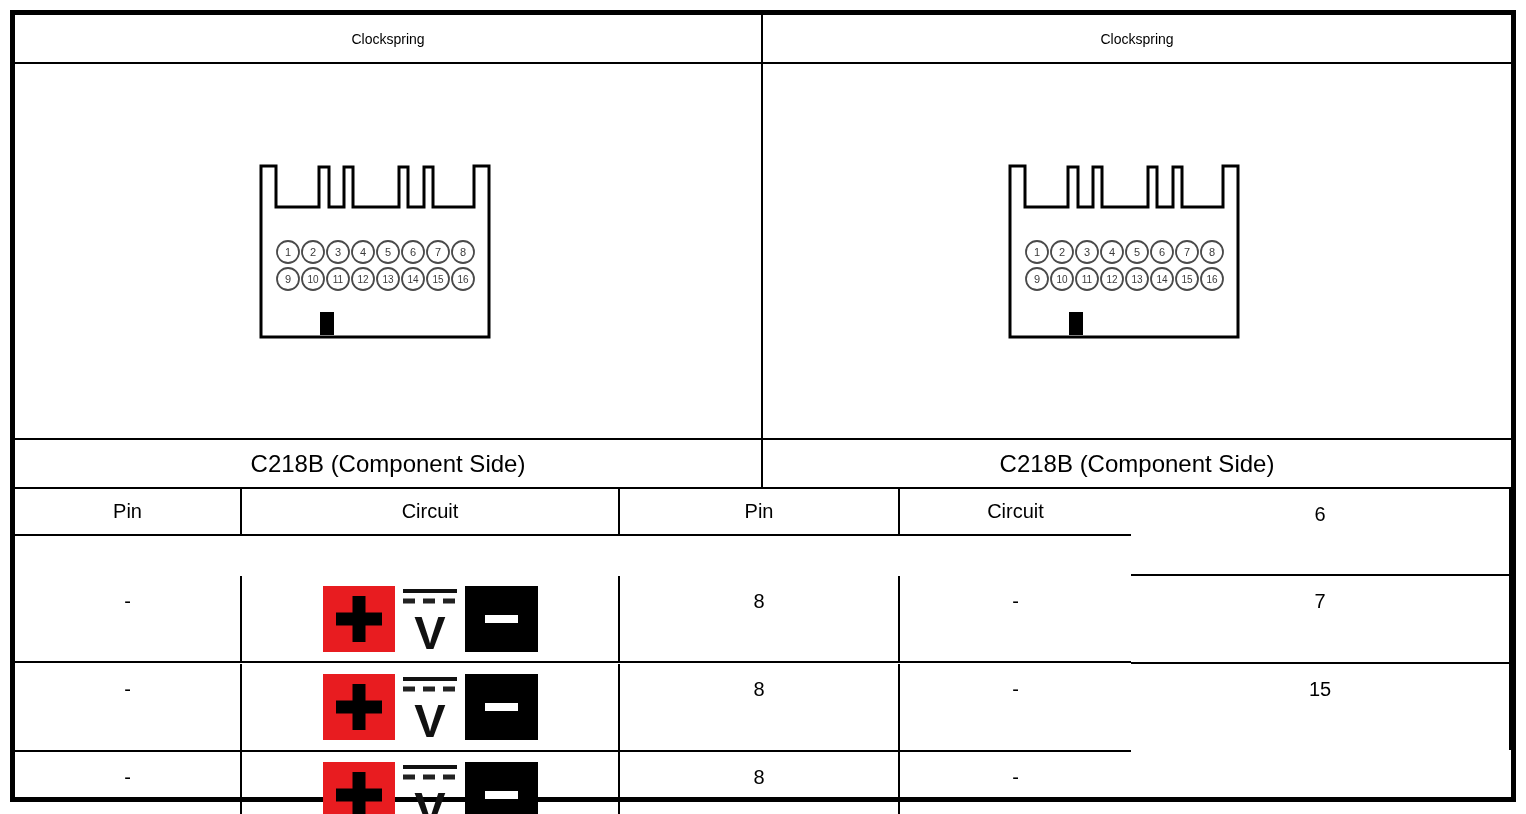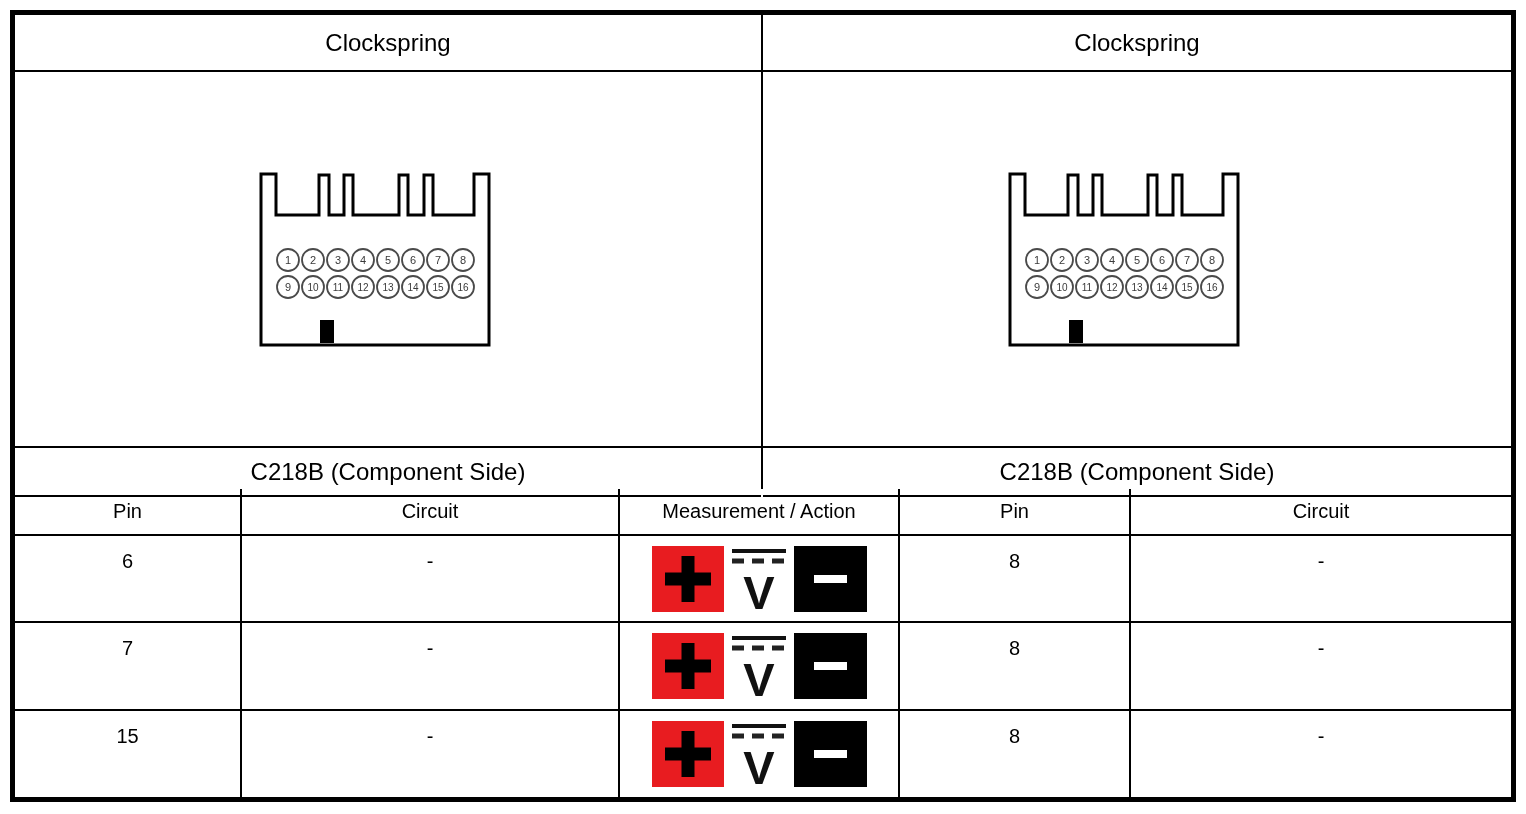--- a/index.html
+++ b/index.html
@@ -10,23 +10,23 @@
   .frame{
     position:absolute;left:10px;top:10px;width:1496px;height:782px;
     border:5px solid #000;background:#fff;
   }
   
   .top{display:grid;grid-template-columns:746px 2px 748px;height:474px;}
   .vdiv{background:#000;height:474px;}
   .panel{display:flex;flex-direction:column;}
   .cell{box-sizing:border-box;}
   .cell.head{
-    height:57px;border-bottom:2px solid #000;
+    height:49px;border-bottom:2px solid #000;
     display:flex;align-items:center;justify-content:center;
-    font-size:24px;
+    font-size:14px;
   }
   .cell.diagram{
     height:376px;border-bottom:2px solid #000;
     display:flex;align-items:center;justify-content:center;
   }
   .cell.sub{
     height:49px;border-bottom:2px solid #000;
     display:flex;align-items:center;justify-content:center;
     font-size:24px;
   }
@@ -143,21 +143,20 @@
         </svg>
       </div>
       <div class="cell sub">C218B (Component Side)</div>
     </section>
   </div>
 
   <div class="btable">
 
     <div class="tcell cr hrow">Pin</div>
     <div class="tcell cr hrow">Circuit</div>
-    <div class="tcell cr hrow">Measurement / Action</div>
     <div class="tcell cr hrow">Pin</div>
     <div class="tcell hrow">Circuit</div>
 
     <div class="tcell cr r1 val">6</div>
     <div class="tcell cr r1 val">-</div>
     <div class="tcell cr r1 meas">
       <svg class="icon" width="72" height="66" viewBox="0 0 72 66" aria-label="+">
         <rect width="72" height="66" fill="#e81c20"></rect>
         <rect x="29.5" y="10" width="13" height="46" fill="#000"></rect>
         <rect x="13" y="26.5" width="46" height="13" fill="#000"></rect>

